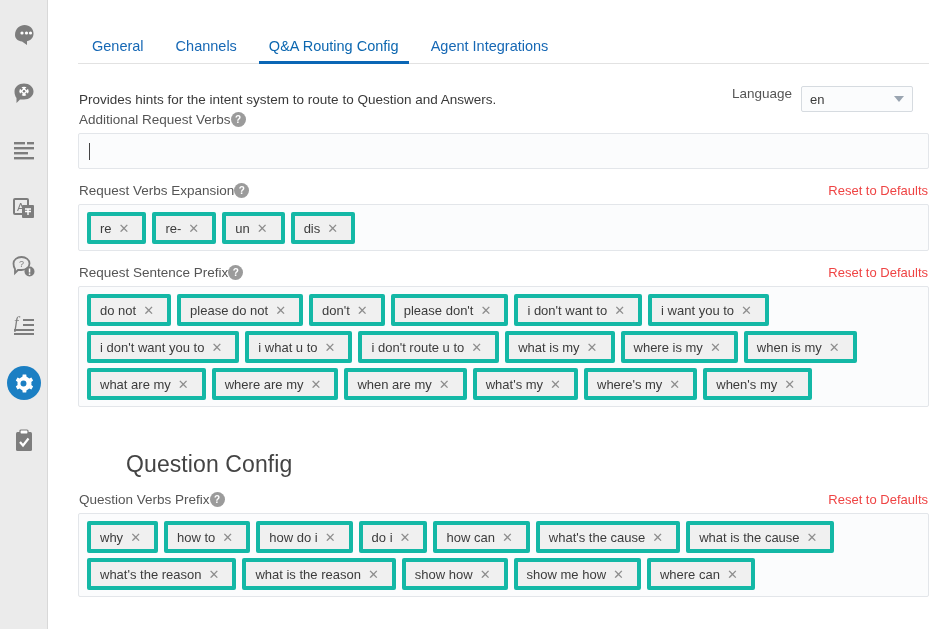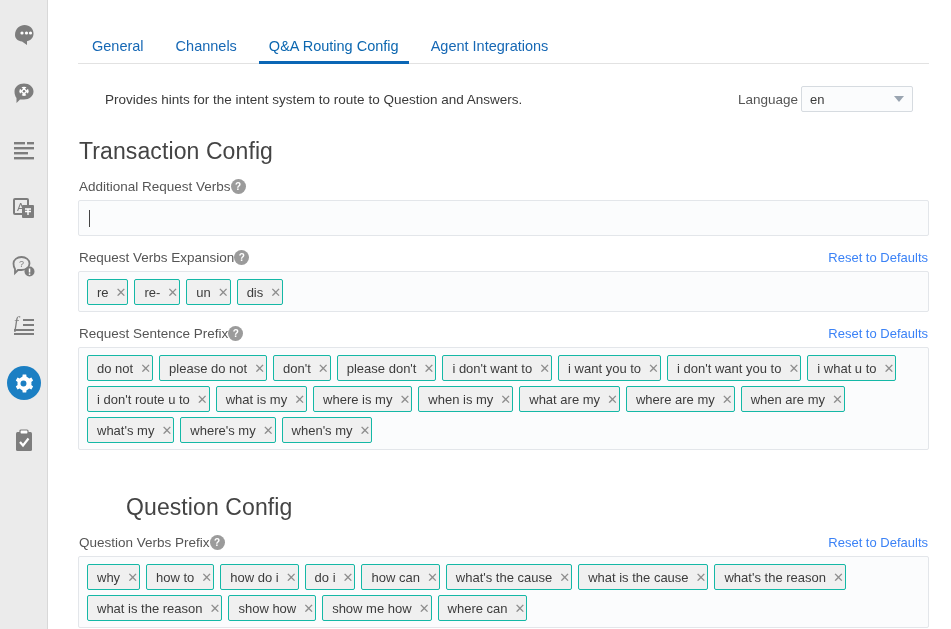--- a/index.html
+++ b/index.html
@@ -99,31 +99,30 @@
   .content {
     padding: 0 22px 0 30px;
   }
 
   .intro-row {
     display: flex;
     align-items: center;
     justify-content: space-between;
     margin-top: 22px;
     padding-right: 16px;
-    margin-left: 26px;
   }
   .intro-text {
     font-size: 13.5px;
     color: #3a3a3a;
     padding-left: 1px;
   }
   .lang-wrap {
     display: flex;
-    align-items: center;
-    gap: 3px;
+    align-items: flex-start;
+    gap: 9px;
   }
   .lang-label {
     font-size: 13.5px;
     color: #555;
   }
   .lang-select {
     width: 112px;
     height: 26px;
     border: 1px solid #d6dbe0;
     background: #fbfcfd;
@@ -175,21 +174,21 @@
     color: #fff;
     font-size: 10px;
     line-height: 15px;
     text-align: center;
     font-weight: bold;
     cursor: pointer;
     user-select: none;
   }
   .reset-link {
     font-size: 13px;
-    color: #3b82f6;
+    color: #ef4444;
     cursor: pointer;
   }
 
   .text-input {
     width: 100%;
     height: 36px;
     box-sizing: border-box;
     border: 1px solid #e3e6ea;
     background: #fbfcfd;
     border-radius: 2px;
@@ -216,26 +215,26 @@
     border-radius: 2px;
     padding: 7px 8px 6px 8px;
     display: flex;
     flex-wrap: wrap;
     gap: 5px 6px;
     min-height: 36px;
     align-content: flex-start;
   }
   .chip {
     background: #f0f0f0;
-    border: 1px solid #14b8a6;
+    border: 4px solid #14b8a6;
     border-radius: 2px;
     height: 24px;
     display: inline-flex;
     align-items: center;
-    padding: 0 1px 0 9px;
+    padding: 0 13px 0 9px;
     font-size: 13px;
     color: #3c3c3c;
     white-space: nowrap;
     cursor: default;
   }
   .chip .chip-x {
     margin-left: 7px;
     color: #8d8d8d;
     font-size: 13px;
     line-height: 1;
@@ -359,21 +358,20 @@
         <div class="intro-text">Provides hints for the intent system to route to Question and Answers.</div>
         <div class="lang-wrap">
           <div class="lang-label">Language</div>
           <div class="lang-select">
             <span>en</span>
             <span class="caret"></span>
           </div>
         </div>
       </div>
 
-      <h2 class="section-title">Transaction Config</h2>
 
       <div class="field-head">
         <div class="field-label-wrap">
           <span class="field-label">Additional Request Verbs</span>
           <span class="help-icon">?</span>
         </div>
       </div>
       <div class="text-input">
         <span class="caret-bar"></span>
       </div>

